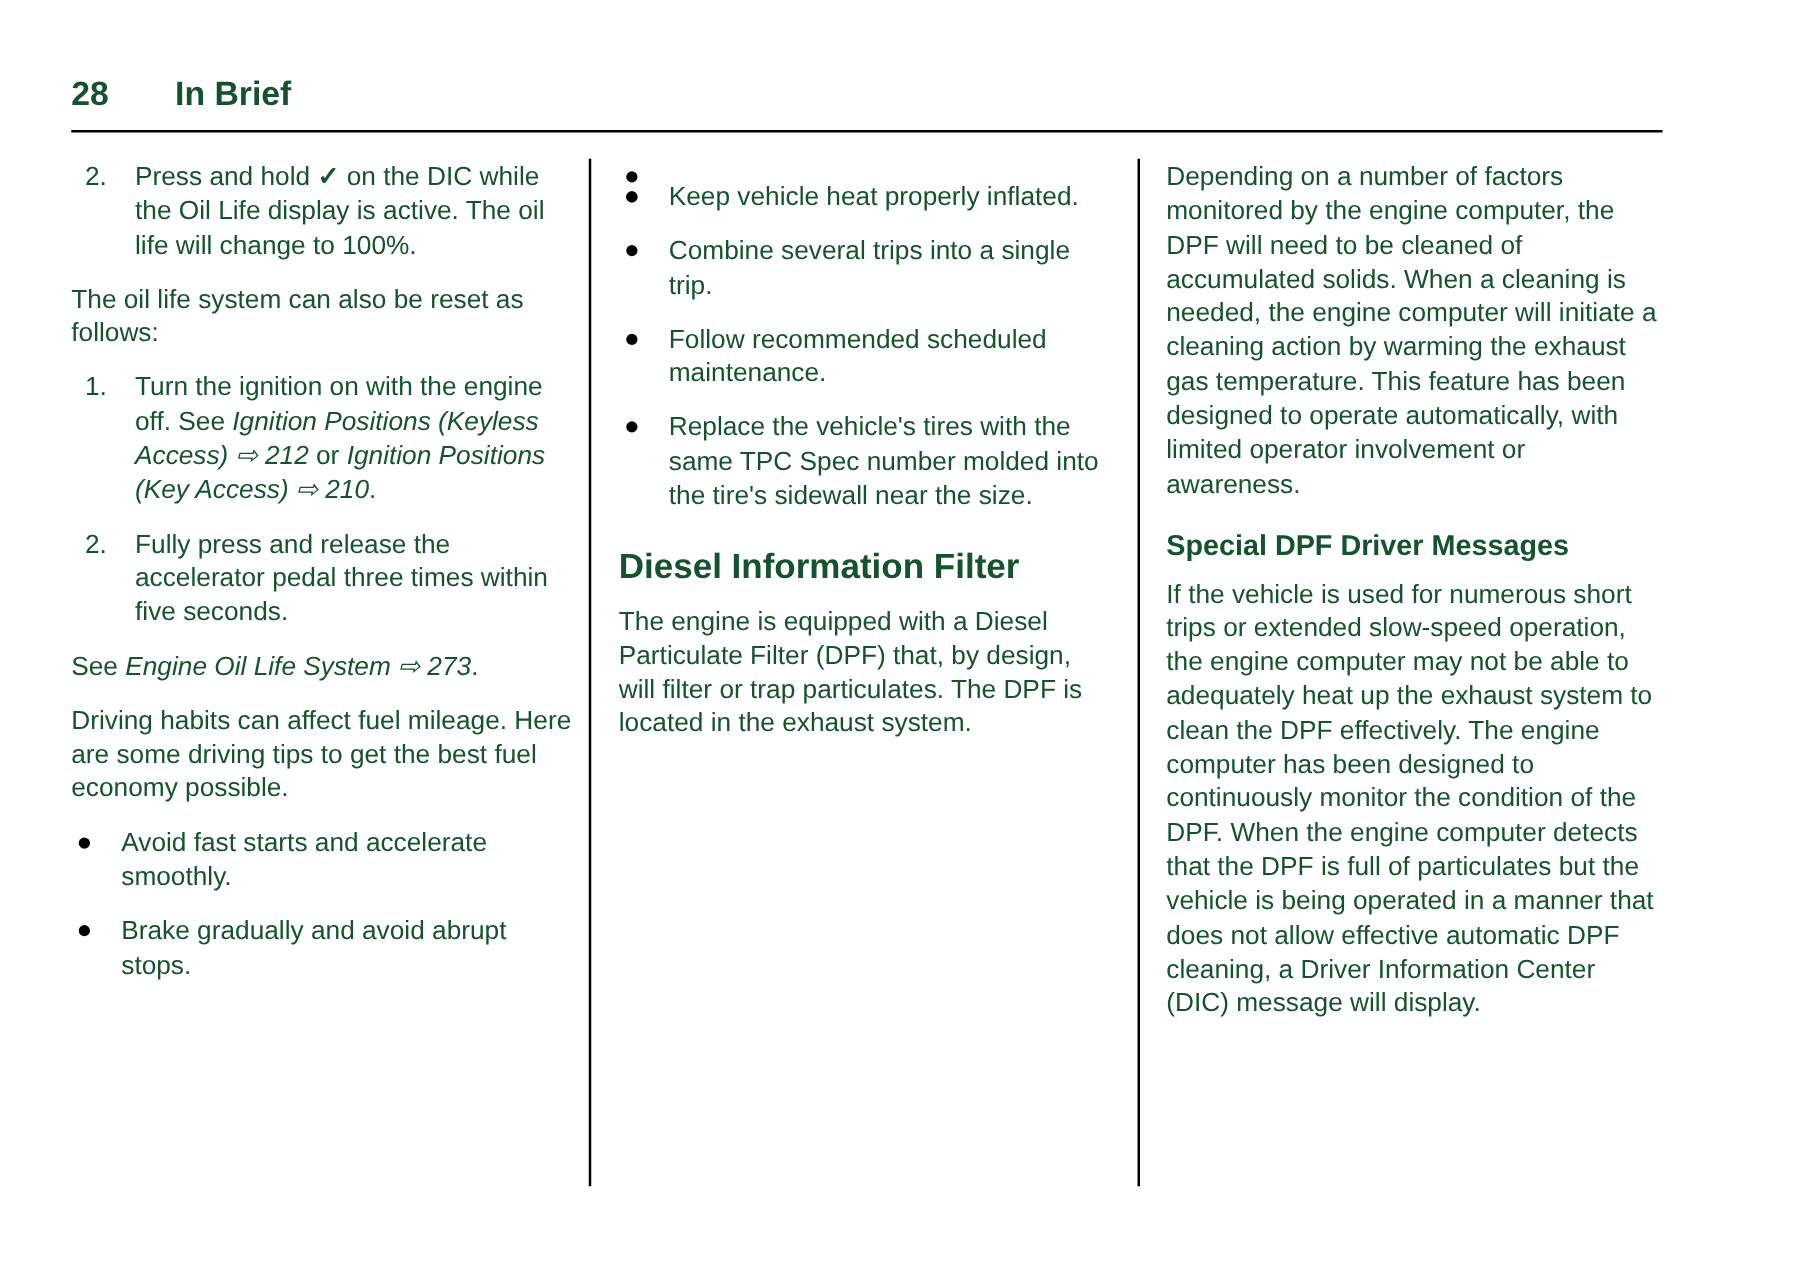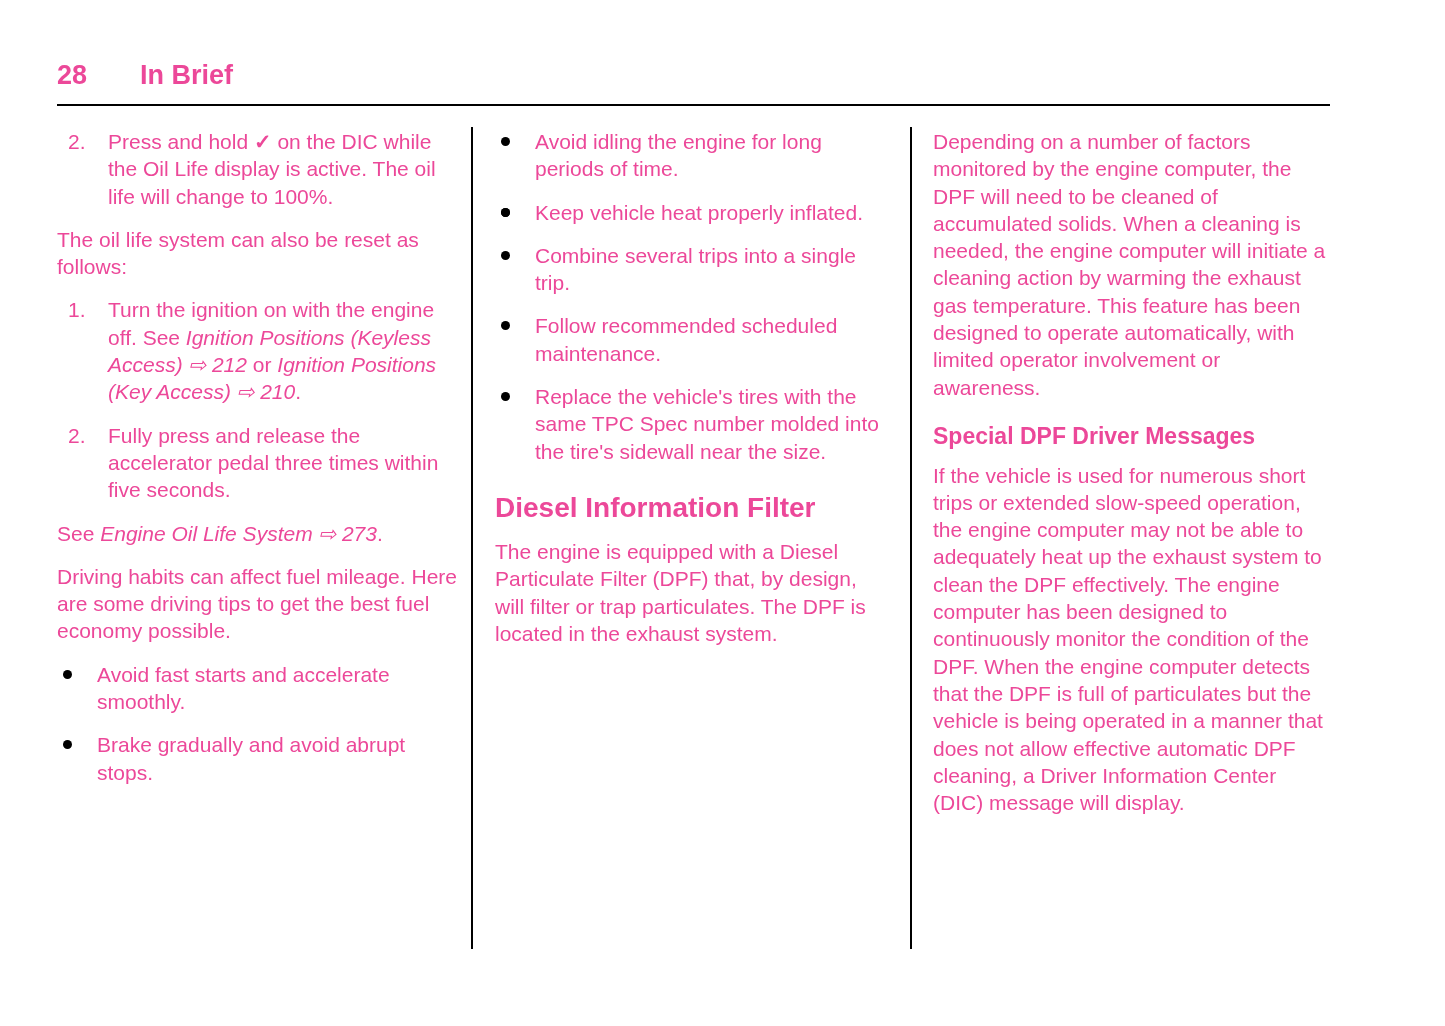--- a/index.html
+++ b/index.html
@@ -1,21 +1,21 @@
 <!DOCTYPE html>
 <html><head>
 <meta charset="utf-8">
 <style>
   html,body{margin:0;padding:0;background:#e8e8e8;}
   .page{
     position:relative;
     width:1445px;height:1026px;
     background:#ffffff;
     font-family:"Liberation Sans", sans-serif;
-    color:#ec4899;
+    color:#14532d;
     overflow:hidden;
   }
   .header{
     position:absolute;left:57px;top:60px;
     display:flex;gap:53px;
     font-size:27px;font-weight:bold;
   }
   .rule{
     position:absolute;left:57px;top:104px;
     width:1273px;height:2px;background:#000;
@@ -98,21 +98,20 @@
       <span class="dot"></span>
       <span>Brake gradually and avoid abrupt stops.</span>
     </div>
 
   </div>
 
   <div class="col col2">
 
     <div class="block bullet">
       <span class="dot"></span>
-      <span>Avoid idling the engine for long periods of time.</span>
     </div>
 
     <div class="block bullet">
       <span class="dot"></span>
     </div>
 
 
     <div class="block bullet">
       <span class="dot"></span>
       <span>Keep vehicle heat properly inflated.</span>

